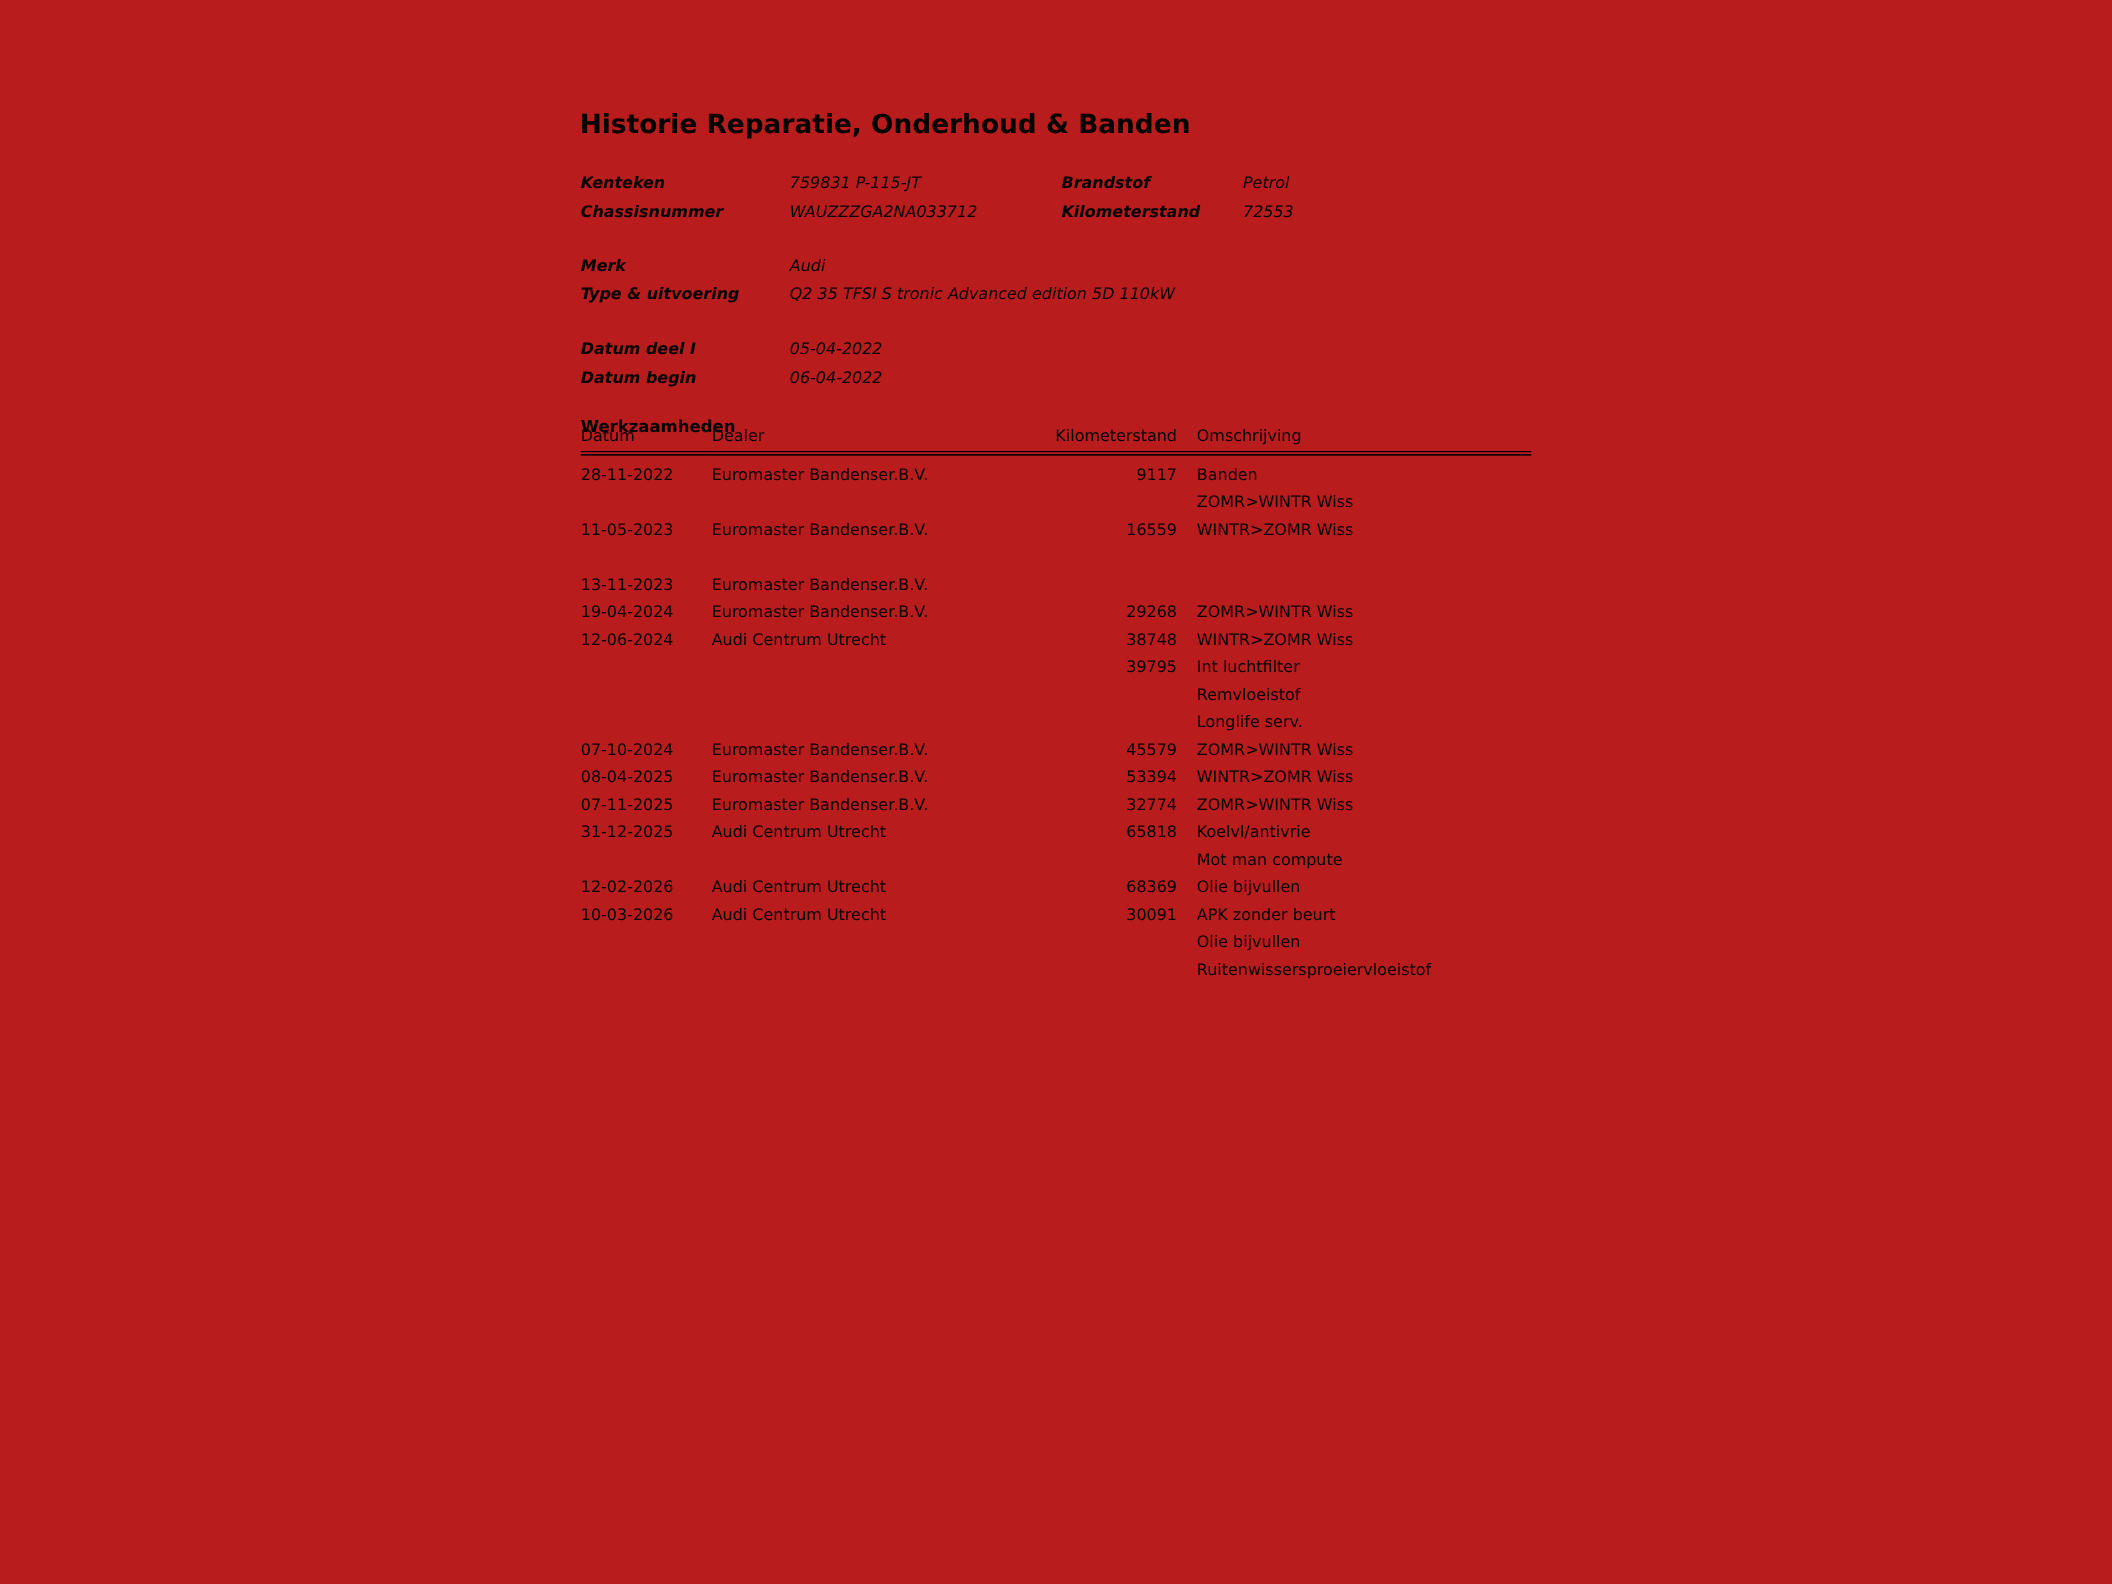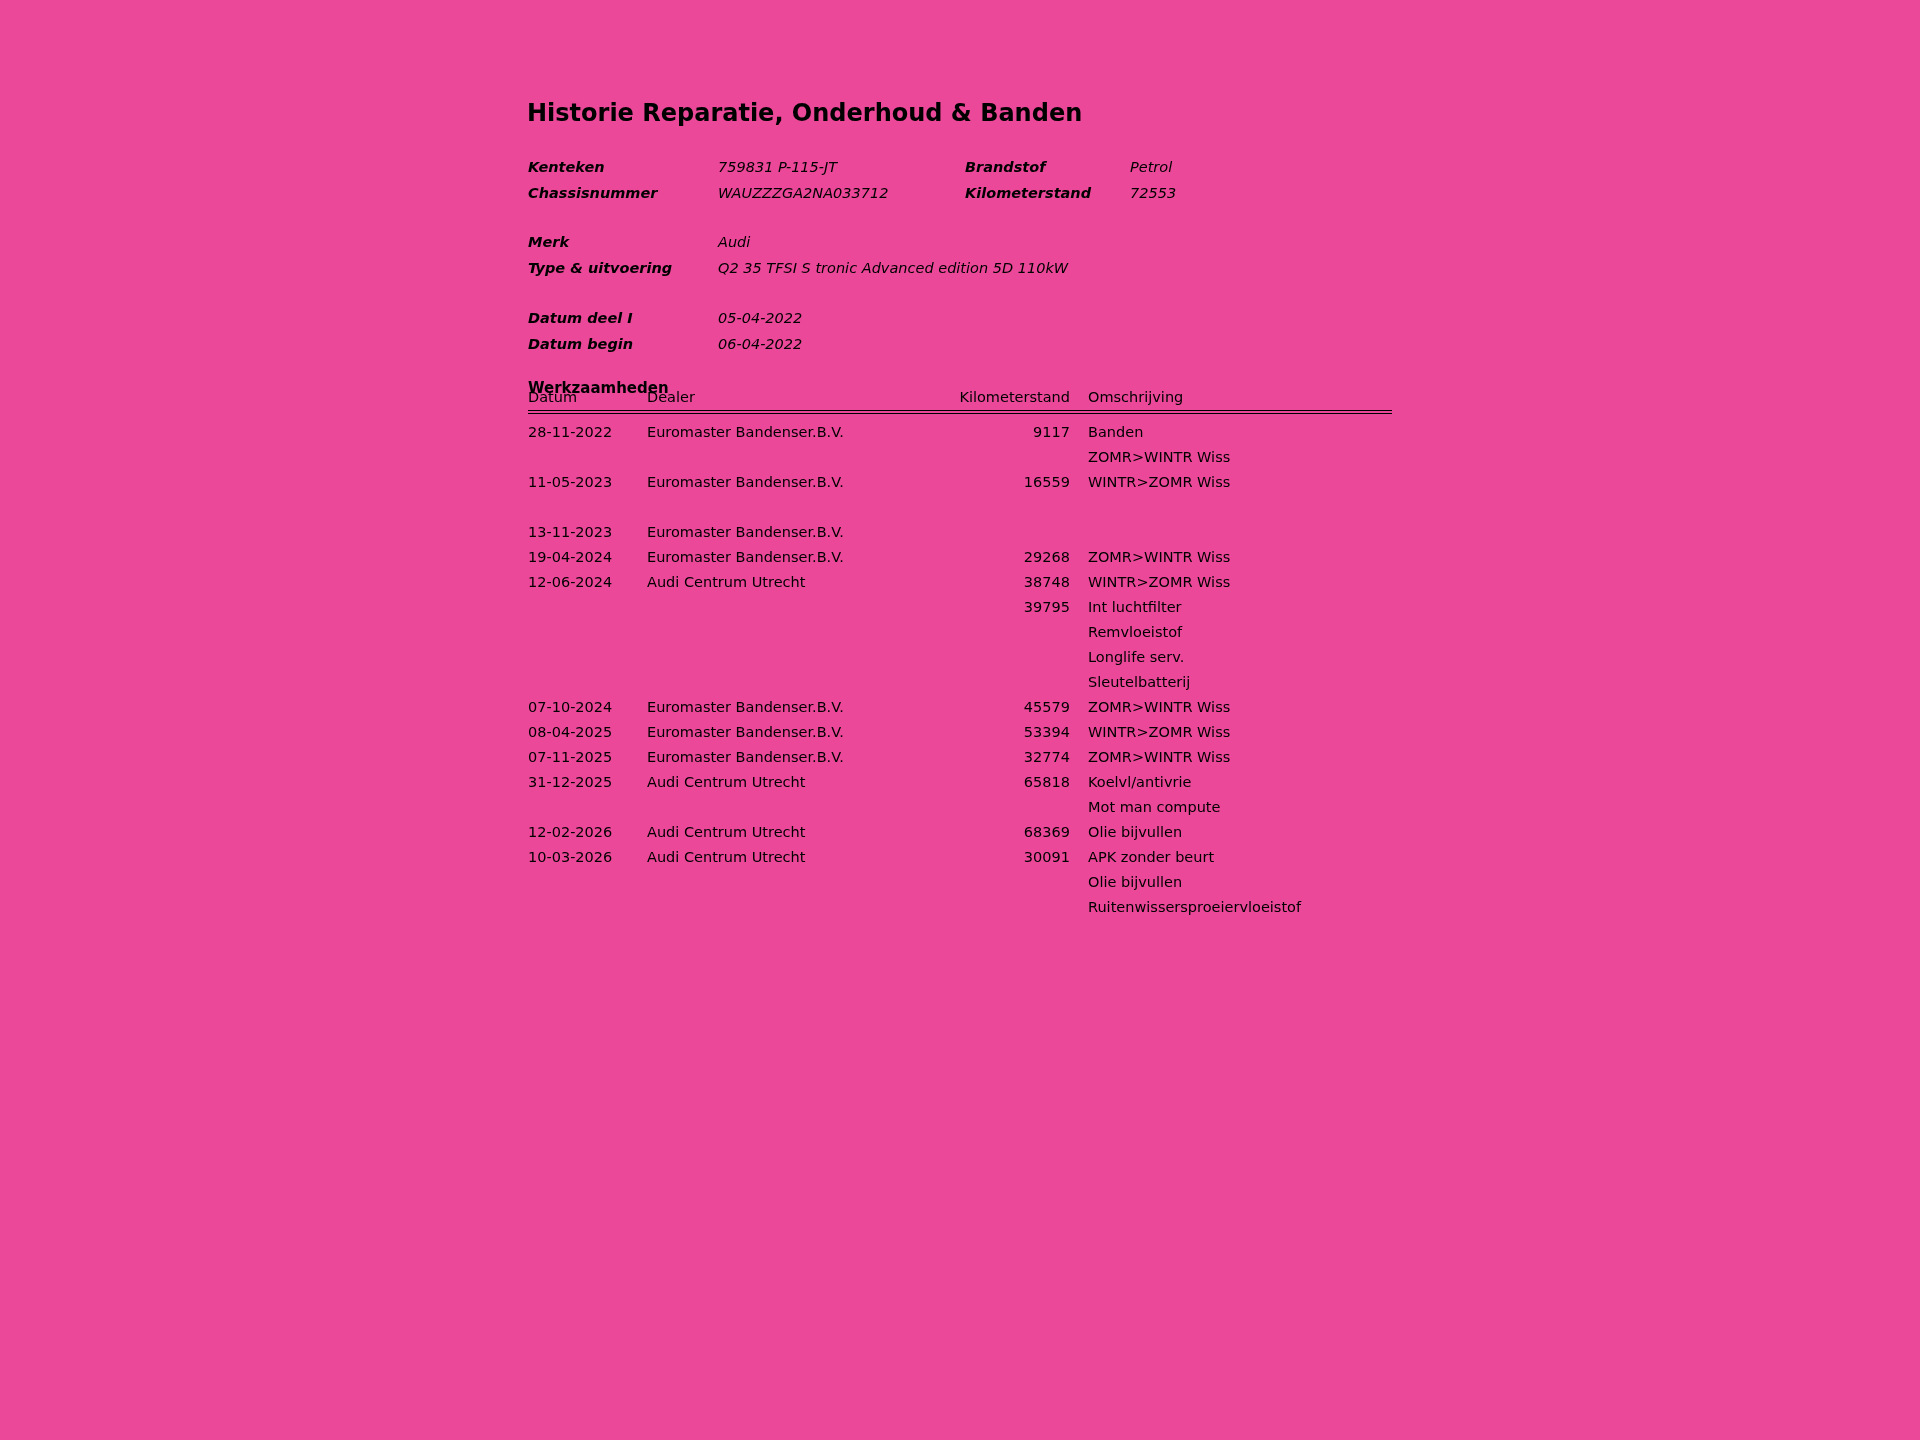--- a/index.html
+++ b/index.html
@@ -9,21 +9,21 @@
     height: 1440px;
     background: #ffffff;
     overflow: hidden;
     font-family: "DejaVu Sans", sans-serif;
     color: #000000;
   }
   .doc {
     position: absolute;
     left: 0; top: 0;
     width: 1920px; height: 1440px;
-    background: #ec4899;
+    background: #b91c1c;
   }
   .title {
     position: absolute;
     left: 527px;
     top: 99px;
     font-size: 24px;
     font-weight: bold;
     white-space: nowrap;
   }
   .info-row {
@@ -192,26 +192,20 @@
           <td class="num"></td>
           <td class="oms">Remvloeistof</td>
         </tr>
         <tr>
           <td></td>
           <td></td>
           <td class="num"></td>
           <td class="oms">Longlife serv.</td>
         </tr>
         <tr>
-          <td></td>
-          <td></td>
-          <td class="num"></td>
-          <td class="oms">Sleutelbatterij</td>
-        </tr>
-        <tr>
           <td>07-10-2024</td>
           <td>Euromaster Bandenser.B.V.</td>
           <td class="num">45579</td>
           <td class="oms">ZOMR&gt;WINTR Wiss</td>
         </tr>
         <tr>
           <td>08-04-2025</td>
           <td>Euromaster Bandenser.B.V.</td>
           <td class="num">53394</td>
           <td class="oms">WINTR&gt;ZOMR Wiss</td>

